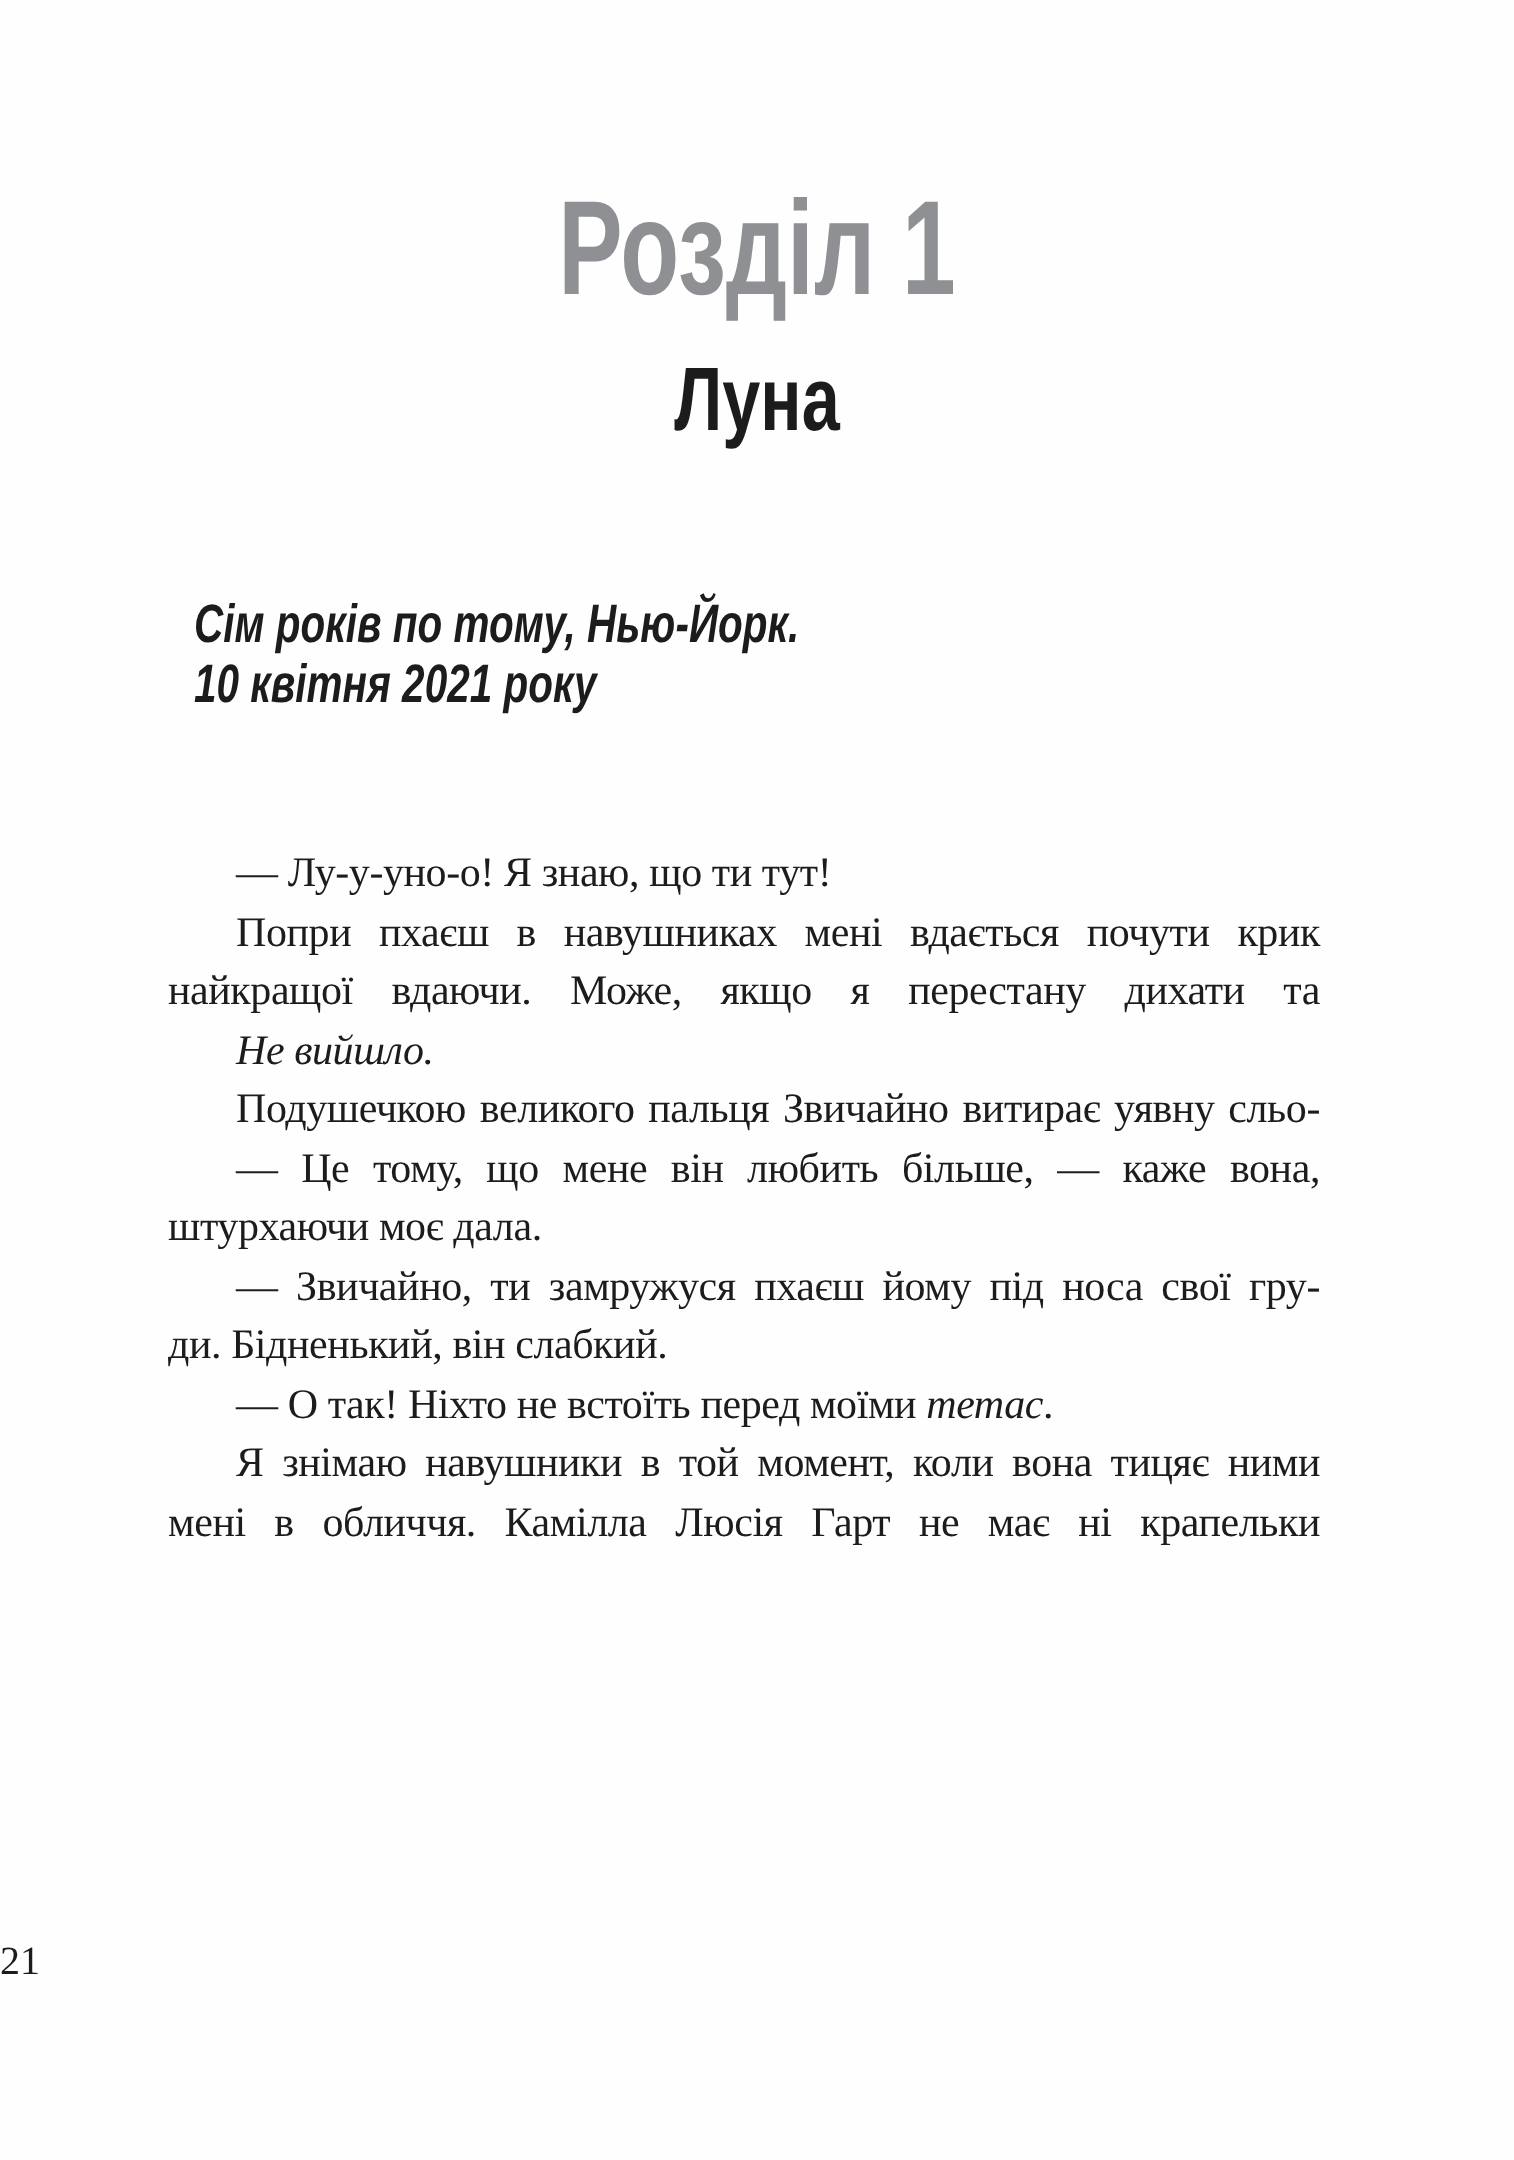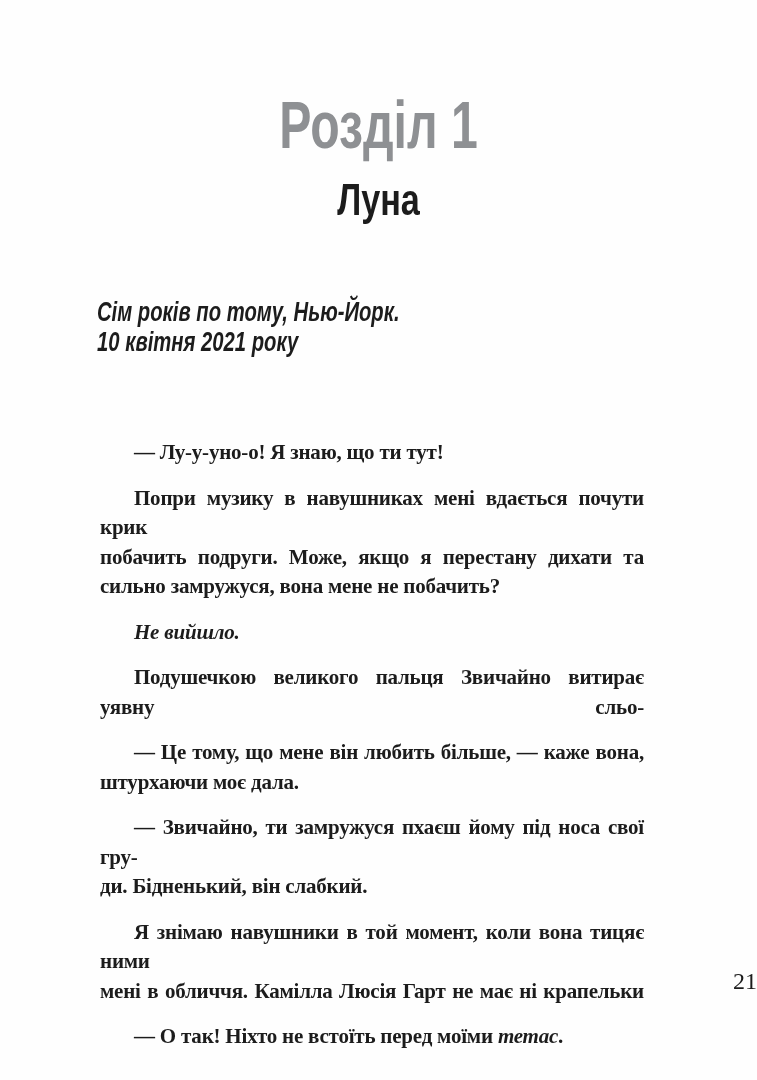--- a/index.html
+++ b/index.html
@@ -48,68 +48,67 @@
     white-space: nowrap;
   }
   .body-text {
     position: absolute;
     top: 422px; left: 84px;
     width: 576px;
     font-size: 21px;
     line-height: 29.5px;
     letter-spacing: -0.01em;
   }
-  .para { margin: 16px; font-weight: bold; }
+  .para { margin: 0; }
   .line { text-align: left; }
   .line.j { text-align: justify; text-align-last: justify; }
   .line.ind { text-indent: 34px; }
   .it { font-style: italic; }
   .page-number {
     position: absolute;
     top: 971px; left: 0; right: 0;
-    text-align: right;
-    font-size: 24px;
+    text-align: left;
+    font-size: 20px;
     line-height: 20px;
   }
 </style>
 </head>
 <body>
 
 <div class="page" style="background: rgb(254, 254, 254); color: rgb(28, 28, 28);">
   <div class="chapter-label" style="color: rgb(142, 144, 147);">Розділ 1</div>
   <div class="chapter-title">Луна</div>
   <div class="dateline">
     <div>Сім років по тому, Нью-Йорк.</div>
     <div>10 квітня 2021 року</div>
   </div>
   <div class="body-text" id="body-text">
       <div class="para">
         <div class="line ind"><span>— Лу-у-уно-о! Я знаю, що ти тут!</span></div>
       </div>
       <div class="para">
-        <div class="line j ind"><span>Попри музику в навушниках мені вдається почути крик</span></div>
-        <div class="line j"><span>побачить подруги. Може, якщо я перестану дихати та</span></div>
-        <div class="line"><span>сильно замружуся, вона мене не побачить?</span></div>
+        <div class="line j ind"><span>Попри пхаєш в навушниках мені вдається почути крик</span></div>
+        <div class="line j"><span>найкращої вдаючи. Може, якщо я перестану дихати та</span></div>
       </div>
       <div class="para">
         <div class="line ind"><span class="it">Не вийшло.</span></div>
       </div>
       <div class="para">
         <div class="line j ind"><span>Подушечкою великого пальця Звичайно витирає уявну сльо-</span></div>
       </div>
       <div class="para">
         <div class="line j ind"><span>— Це тому, що мене він любить більше, — каже вона,</span></div>
         <div class="line"><span>штурхаючи моє дала.</span></div>
       </div>
       <div class="para">
         <div class="line j ind"><span>— Звичайно, ти замружуся пхаєш йому під носа свої гру-</span></div>
         <div class="line"><span>ди. Бідненький, він слабкий.</span></div>
       </div>
       <div class="para">
+        <div class="line ind"><span>— О так! Ніхто не встоїть перед моїми </span><span class="it">тетас</span><span>.</span></div>
+      </div>
+      <div class="para">
         <div class="line j ind"><span>Я знімаю навушники в той момент, коли вона тицяє ними</span></div>
         <div class="line j"><span>мені в обличчя. Камілла Люсія Гарт не має ні крапельки</span></div>
-      </div>
-      <div class="para">
-        <div class="line ind"><span>— О так! Ніхто не встоїть перед моїми </span><span class="it">тетас</span><span>.</span></div>
       </div>
     </div>
   <div class="page-number">21</div>
 </div>
 
 </body></html>

